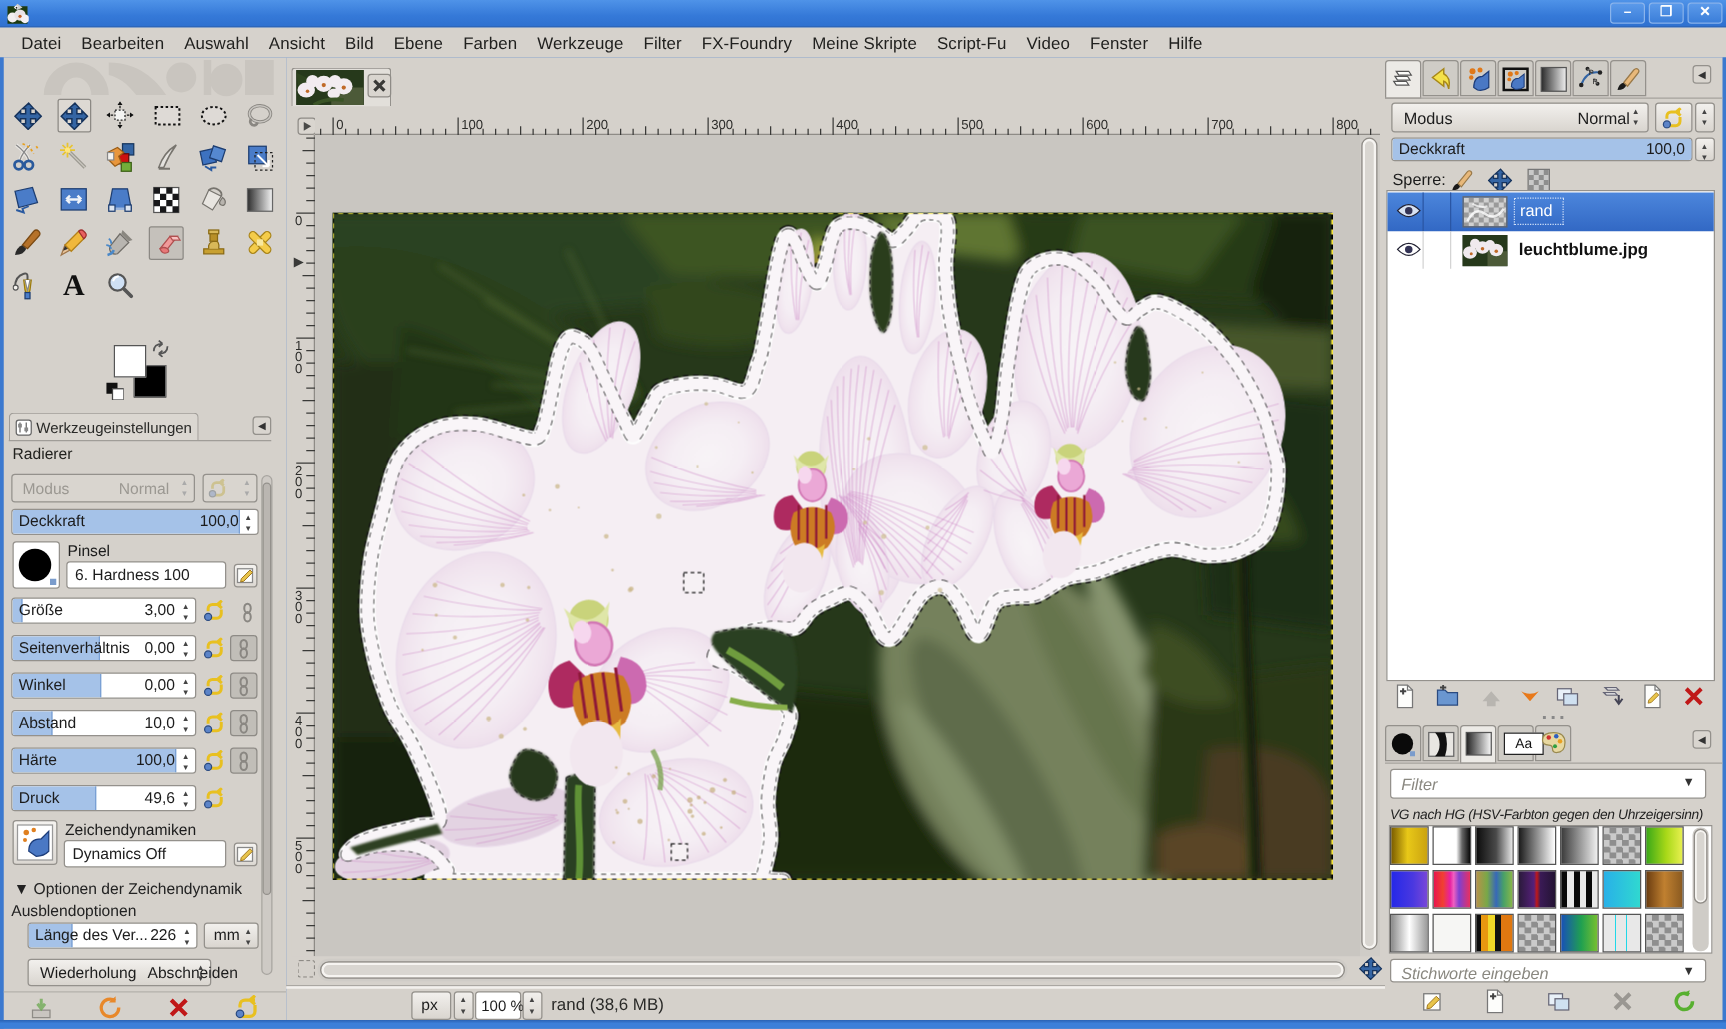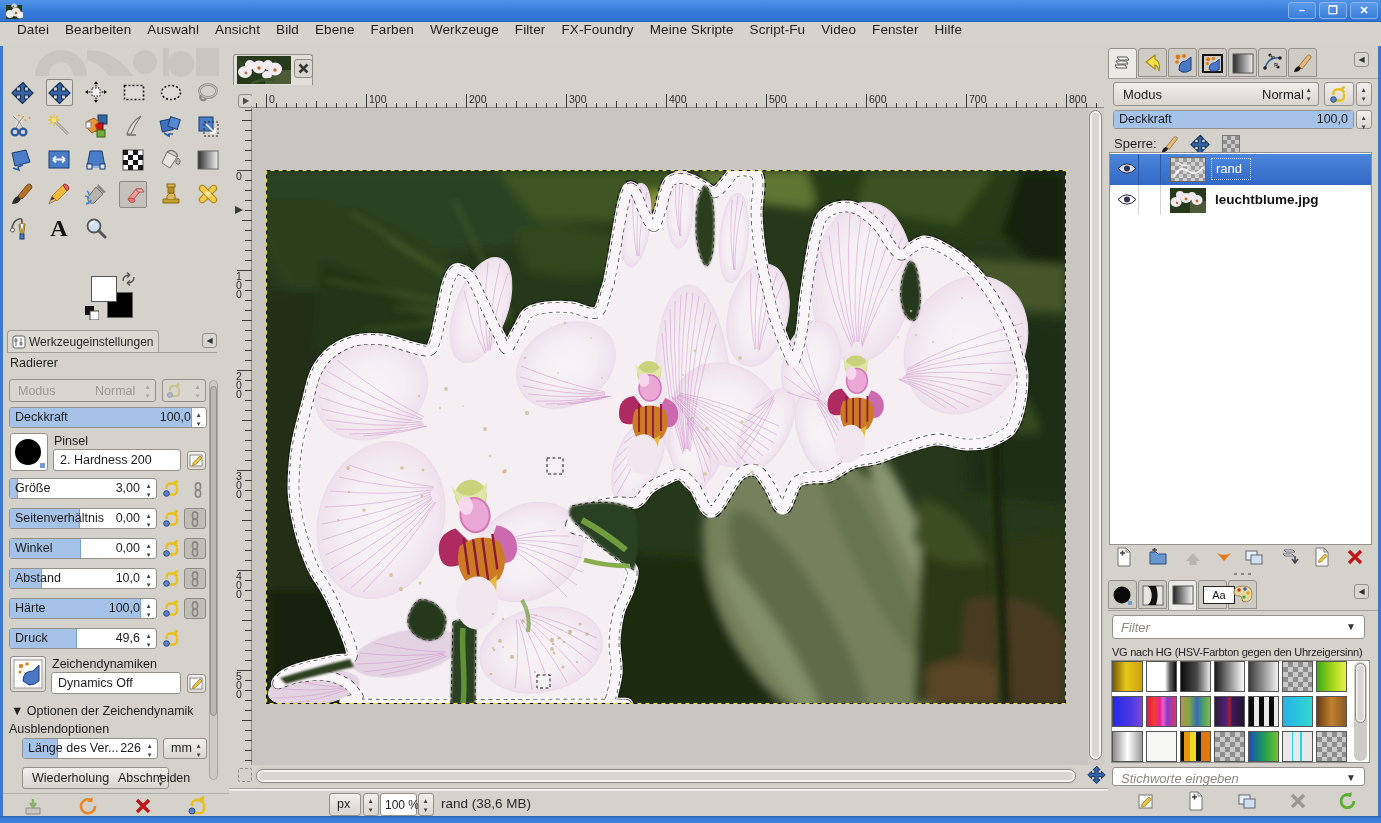--- a/index.html
+++ b/index.html
@@ -4,21 +4,21 @@
 *{margin:0;padding:0;box-sizing:border-box}
 html,body{width:1381px;height:823px;overflow:hidden}
 body{font-family:"Liberation Sans",sans-serif;background:#3c79cf;position:relative;font-size:13px;color:#1c1c1c}
 #root{position:absolute;left:0;top:0;width:1381px;height:823px}
 .abs{position:absolute}
 
 #tbar{left:0;top:0;width:1381px;height:22px;background:linear-gradient(#4f93e8,#3579d8 60%,#2f71d0);border-bottom:1px solid #2a62b4}
 #tbar .title{position:absolute;left:0;right:0;top:2px;text-align:center;color:#fff;font-weight:bold;font-size:13px}
 .wbtn{position:absolute;top:2px;width:28px;height:17px;background:linear-gradient(#5b9aea,#3b7ed9);border:1px solid #8ab4ec;border-radius:3px;color:#fff;text-align:center;line-height:15px;font-size:11px;font-weight:bold}
 
-#menub{left:0;top:22px;width:1381px;height:24px;background:#d6d2cc;display:flex;align-items:flex-start;padding-left:17px}
+#menub{left:0;top:22px;width:1381px;height:24px;background:#d6d2cc;display:flex;align-items:center;padding-left:17px}
 #menub span{margin-right:16px;font-size:13.5px;color:#21211f;letter-spacing:.1px}
 
 .wb{background:#3c79cf}
 
 #toolbox{left:3px;top:46px;width:226px;height:770px;background:#d5d1cb}
 #canvascol{left:229px;top:46px;width:879px;height:770px;background:#d5d1cb}
 #dock{left:1108px;top:46px;width:270px;height:770px;background:#d5d1cb}
 #bb{left:0;top:816px;width:1381px;height:7px;background:linear-gradient(#2a62b4,#3c7fd9 40%,#3c7fd9)}
 
 .panelbox{border:1px solid #94918c;border-radius:3px;background:#fff}
@@ -289,21 +289,21 @@
 </div>
 
 <div class="abs raised" style="left:7px;top:387px;width:38px;height:38px;background:#fff">
  <svg width="36" height="36" viewBox="0 0 36 36">
           <circle cx="17" cy="18" r="13" fill="#000"></circle>
           <rect x="29" y="29" width="5" height="5" fill="#7a9ccc"></rect>
         </svg>
 </div>
 <div class="abs" style="left:51px;top:388px;font-size:12.5px">Pinsel</div>
 <div class="abs panelbox" style="left:50px;top:403px;width:128px;height:22px">
-        <span style="position:absolute;left:6px;top:3px;font-size:12.5px">2. Hardness 200</span>
+        <span style="position:absolute;left:6px;top:3px;font-size:12.5px">6. Hardness 100</span>
       </div>
 <div class="abs raised" style="left:184px;top:405px;width:19px;height:19px">
  <svg width="17" height="17" viewBox="0 0 17 17">
           <rect x="2" y="3" width="12" height="11" fill="#fdfdfb" stroke="#888"></rect>
           <path d="M5 11 L12 4 l2 2 -7 7 -2.5 .5 Z" fill="#e8c44a" stroke="#a07820" stroke-width=".8"></path>
         </svg>
 </div>
 <div class="abs slider" style="left:6px;top:432px;width:148px">
         <div class="sfill" style="width:8px"></div>
         <span class="slbl">Größe</span>
@@ -1133,21 +1133,21 @@
         <circle cx="16" cy="8" r="1.8" fill="#e8a020"></circle>
         <circle cx="12" cy="12" r="1.6" fill="#30a040"></circle>
       </svg>
 <div class="abs" style="left:246px;top:538px;width:15px;height:15px;border:1px solid #94918c;border-radius:3px;background:#d9d5cf;text-align:center;line-height:13px;font-size:8px;color:#333">◀</div>
 <div class="abs" style="left:0;top:564px;width:270px;height:1px;background:#a5a29d"></div>
 
 <div class="abs panelbox" style="left:4px;top:569px;width:253px;height:24px">
         <span style="position:absolute;left:8px;top:4px;font-style:italic;color:#8a8880;font-size:13px">Filter</span>
         <span style="position:absolute;right:8px;top:5px;color:#333;font-size:10px">▼</span>
       </div>
-<div class="abs" style="left:4px;top:600px;font-size:11px;color:#222;letter-spacing:-.25px">VG nach HG (HSV-Farbton gegen den Uhrzeigersinn)</div>
+<div class="abs" style="left:4px;top:600px;font-style:italic;font-size:11px;color:#222;letter-spacing:-.25px">VG nach HG (HSV-Farbton gegen den Uhrzeigersinn)</div>
 
 <div class="abs" style="left:3px;top:614px;width:259px;height:103px;background:#fff;border:1px solid #94918c"></div>
 <div class="gsw" style="left:4px;top:615px;background:linear-gradient(90deg,#7a5c00,#e8c818 45%,#caa210)"></div>
       <div class="gsw" style="left:38px;top:615px;background:linear-gradient(90deg,#fff 0 62%,#666 78%,#0a0a0a)"></div>
       <div class="gsw" style="left:72px;top:615px;background:linear-gradient(90deg,#0c0c0c,#4a4a4a 55%,#e8e8e8)"></div>
       <div class="gsw" style="left:106px;top:615px;background:linear-gradient(90deg,#1a1a1a,#fff)"></div>
       <div class="gsw" style="left:140px;top:615px;background:linear-gradient(90deg,#3a3a3a,#f0f0f0)"></div>
       <div class="gsw" style="left:174px;top:615px;background:repeating-conic-gradient(#8e8e8e 0 25%,#cacaca 0 50%) 0 0/10px 10px"></div>
       <div class="gsw" style="left:208px;top:615px;background:linear-gradient(90deg,#3aa818,#a8d818 55%,#e8f050)"></div>
       <div class="gsw" style="left:4px;top:650px;background:linear-gradient(90deg,#2428e8,#4a38e0 60%,#7a48d8)"></div>

